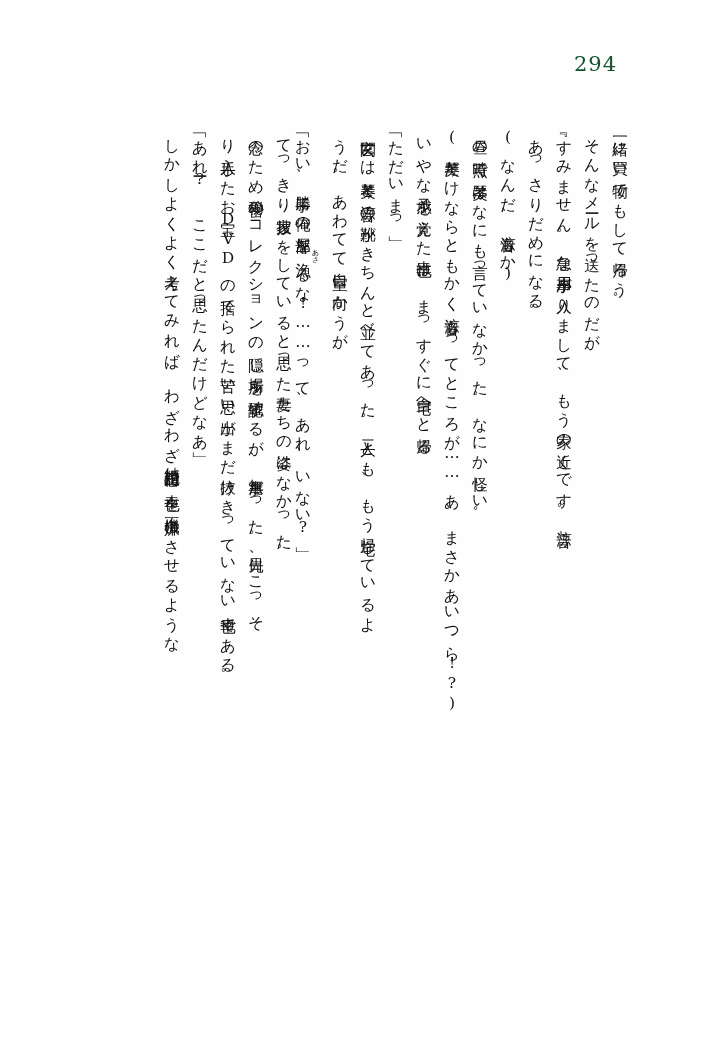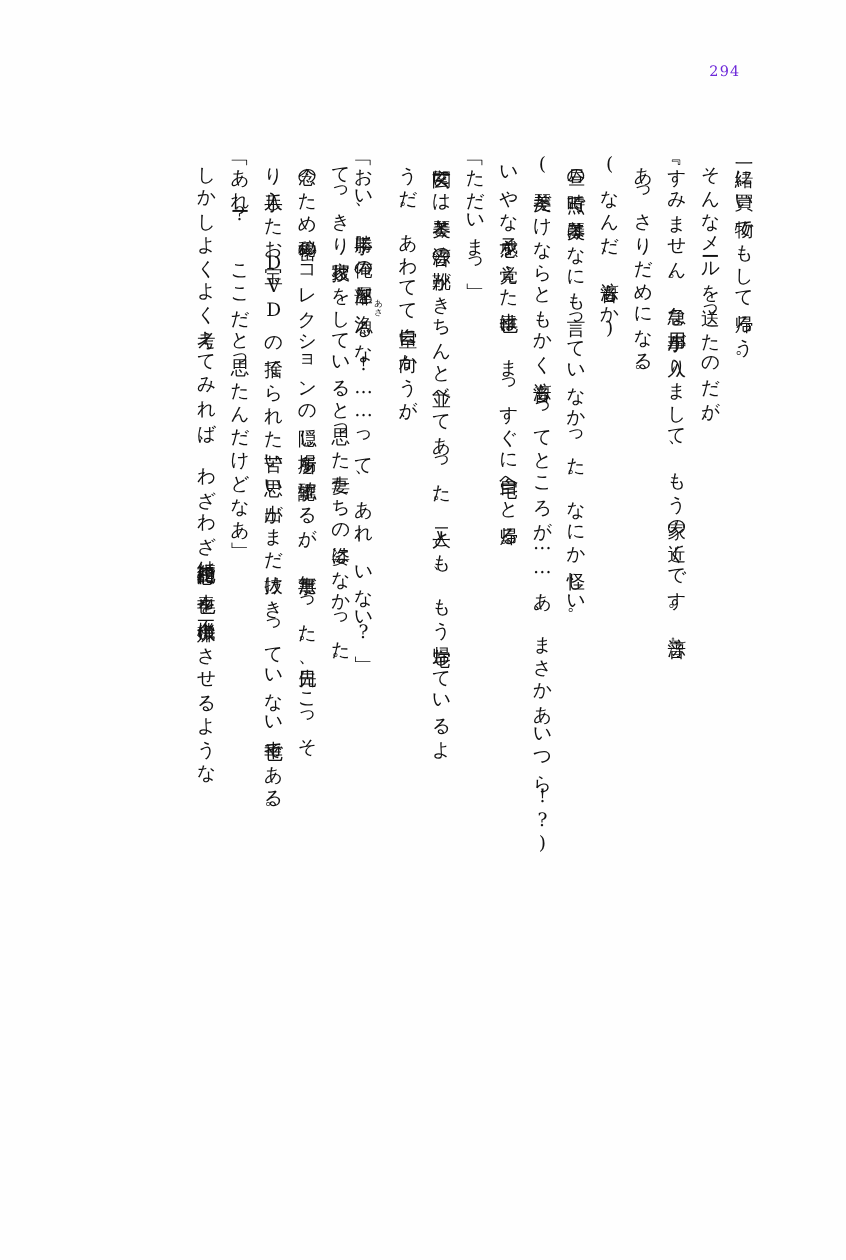--- a/index.html
+++ b/index.html
@@ -20,24 +20,24 @@
     position: absolute;
     inset: 0;
     background: #fefefe;
   }
 
   
   .page-number {
     position: absolute;
     top: 52px;
     right: 88px;
-    font-size: 12px;
+    font-size: 21px;
     letter-spacing: 1px;
     font-family: "DejaVu Serif", "Liberation Serif", serif;
-    color: #6d28d9;
+    color: #14532d;
   }
 
   
   .text-block {
     position: absolute;
     top: 110px;
     right: 78px;
     left: 82px;
     height: 840px;
     display: flex;

